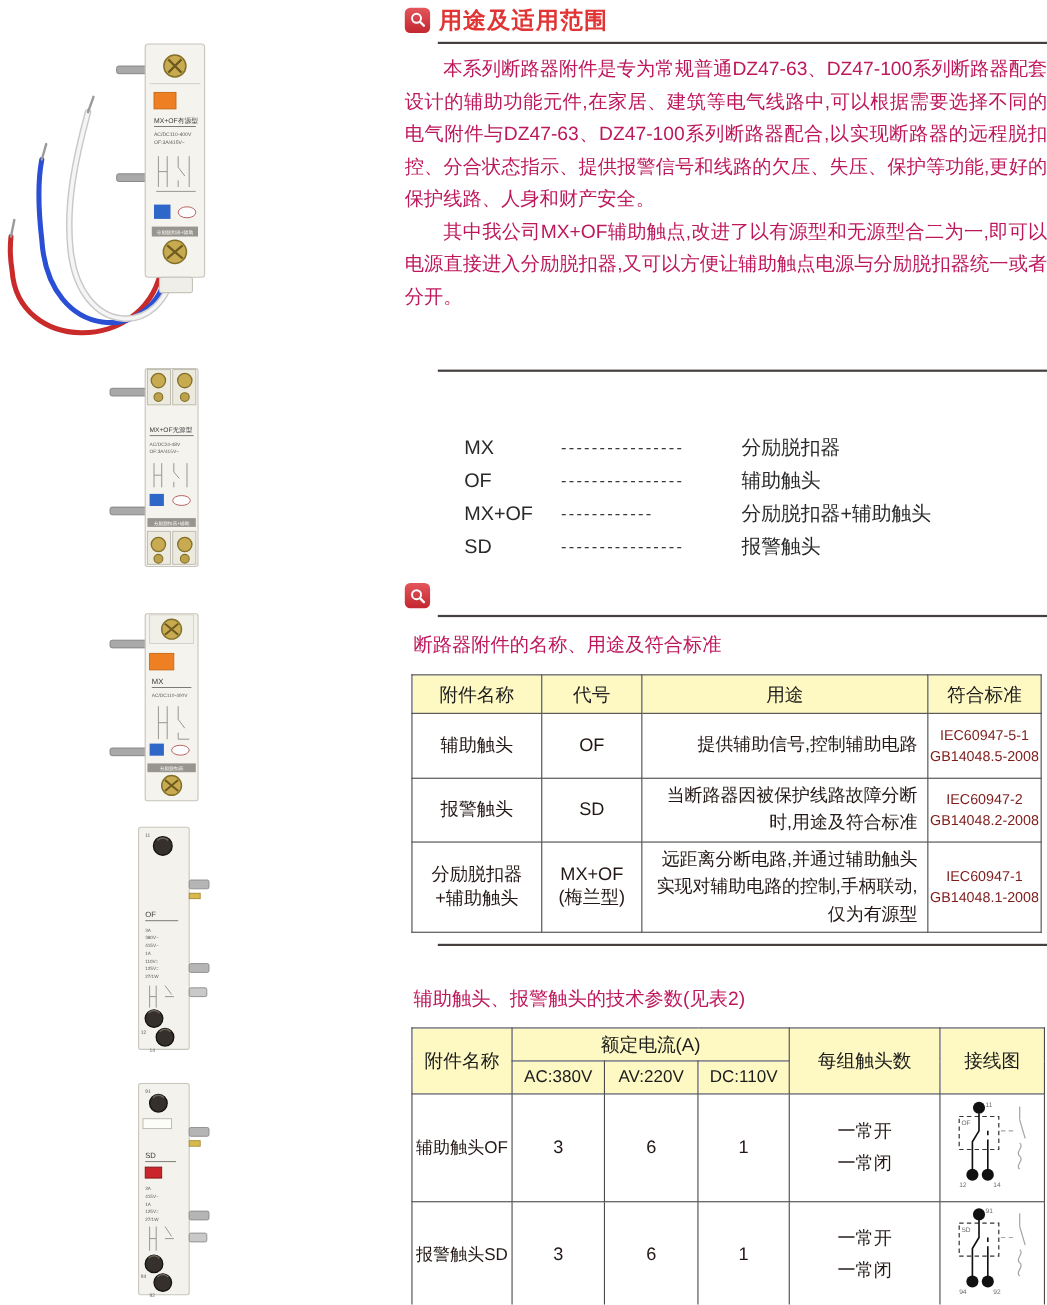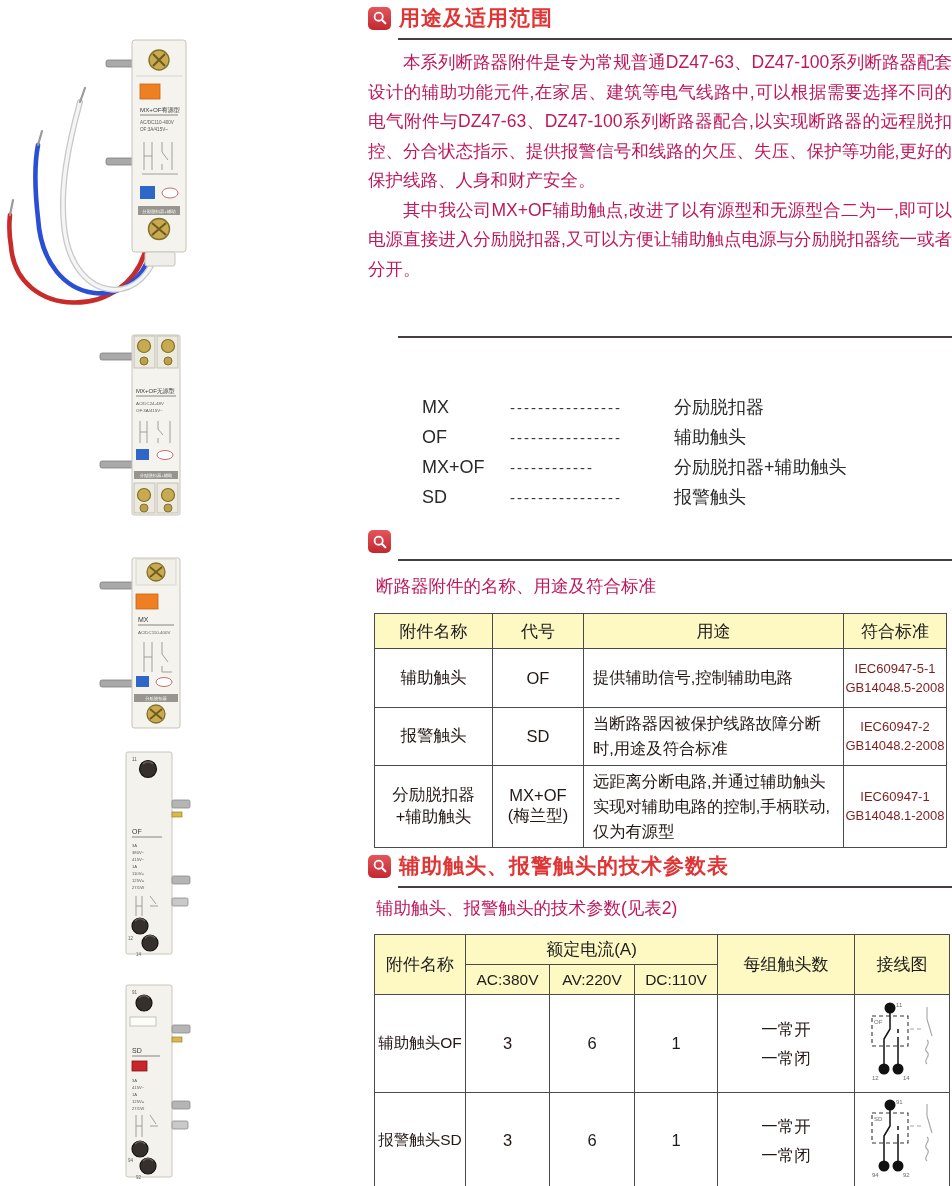--- a/index.html
+++ b/index.html
@@ -35,21 +35,21 @@
 
   .tbl-note { position:absolute; left:8px; font-size:17.5px; color:#be185d; }
 
   table { border-collapse:collapse; table-layout:fixed; position:absolute; left:6px; background:#fff; }
   th,td { border:1.5px solid #4a4a4a; overflow:hidden; }
   th { background:#fef9c3; font-weight:normal; font-size:17px; color:#1c1c1c; }
   td { text-align:center; font-size:16.5px; color:#231815; }
   .t1 { top:609px; width:572px; }
   .t2 { top:930px; width:575px; }
   .t1 th { height:32px; }
-  .use-cell { text-align:left; padding:3px 9px; line-height:1.55; font-size:16.3px; }
+  .use-cell { text-align:right; padding:3px 9px; line-height:1.55; font-size:16.3px; }
   .std { font-size:13px; line-height:1.5; color:#7f1d1d; }
   .t2 .sub-th { height:27px; font-size:15.5px; }
   .t2 .top-th { height:27px; }
   .t2 .name-cell { font-size:15.5px; white-space:nowrap; }
   .contacts-inner { display:inline-block; text-align:right; line-height:1.7; font-size:16.5px; }
   .wiring-cell { padding:0; }
   .dlab { font-size:6px; fill:#6b6b6b; font-family:"Liberation Sans",sans-serif; }
   .mod-lab { fill:#3a3a3a; font-family:"Liberation Sans",sans-serif; }
   .mod-spec { fill:#5c5c58; font-family:"Liberation Sans",sans-serif; }
   .cap-lab { fill:#ffffff; font-family:"Liberation Sans",sans-serif; }
@@ -349,29 +349,20 @@
         <td class="use-cell">远距离分断电路,并通过辅助触头实现对辅助电路的控制,手柄联动,仅为有源型</td>
         <td class="std">
           <div>IEC60947-1</div>
           <div>GB14048.1-2008</div>
         </td>
       </tr>
     </tbody>
   </table>
 
   <div class="sec-block" style="top:848px;">
-    <div class="sec-head">
-      <span class="sec-icon">
-        <svg width="16" height="16" viewBox="0 0 18 18">
-            <circle cx="7.5" cy="7.5" r="4.6" fill="none" stroke="#ffffff" stroke-width="2"></circle>
-            <line x1="11" y1="11" x2="15" y2="15" stroke="#ffffff" stroke-width="2.4" stroke-linecap="round"></line>
-          </svg>
-      </span>
-      <span class="sec-title">辅助触头、报警触头的技术参数表</span>
-    </div>
     <div class="rule"></div>
   </div>
 
   <div class="tbl-note" style="top:892px;">辅助触头、报警触头的技术参数(见表2)</div>
 
   <table class="t2">
     <colgroup>
         <col style="width:91px">
         <col style="width:84px">
         <col style="width:85px">

